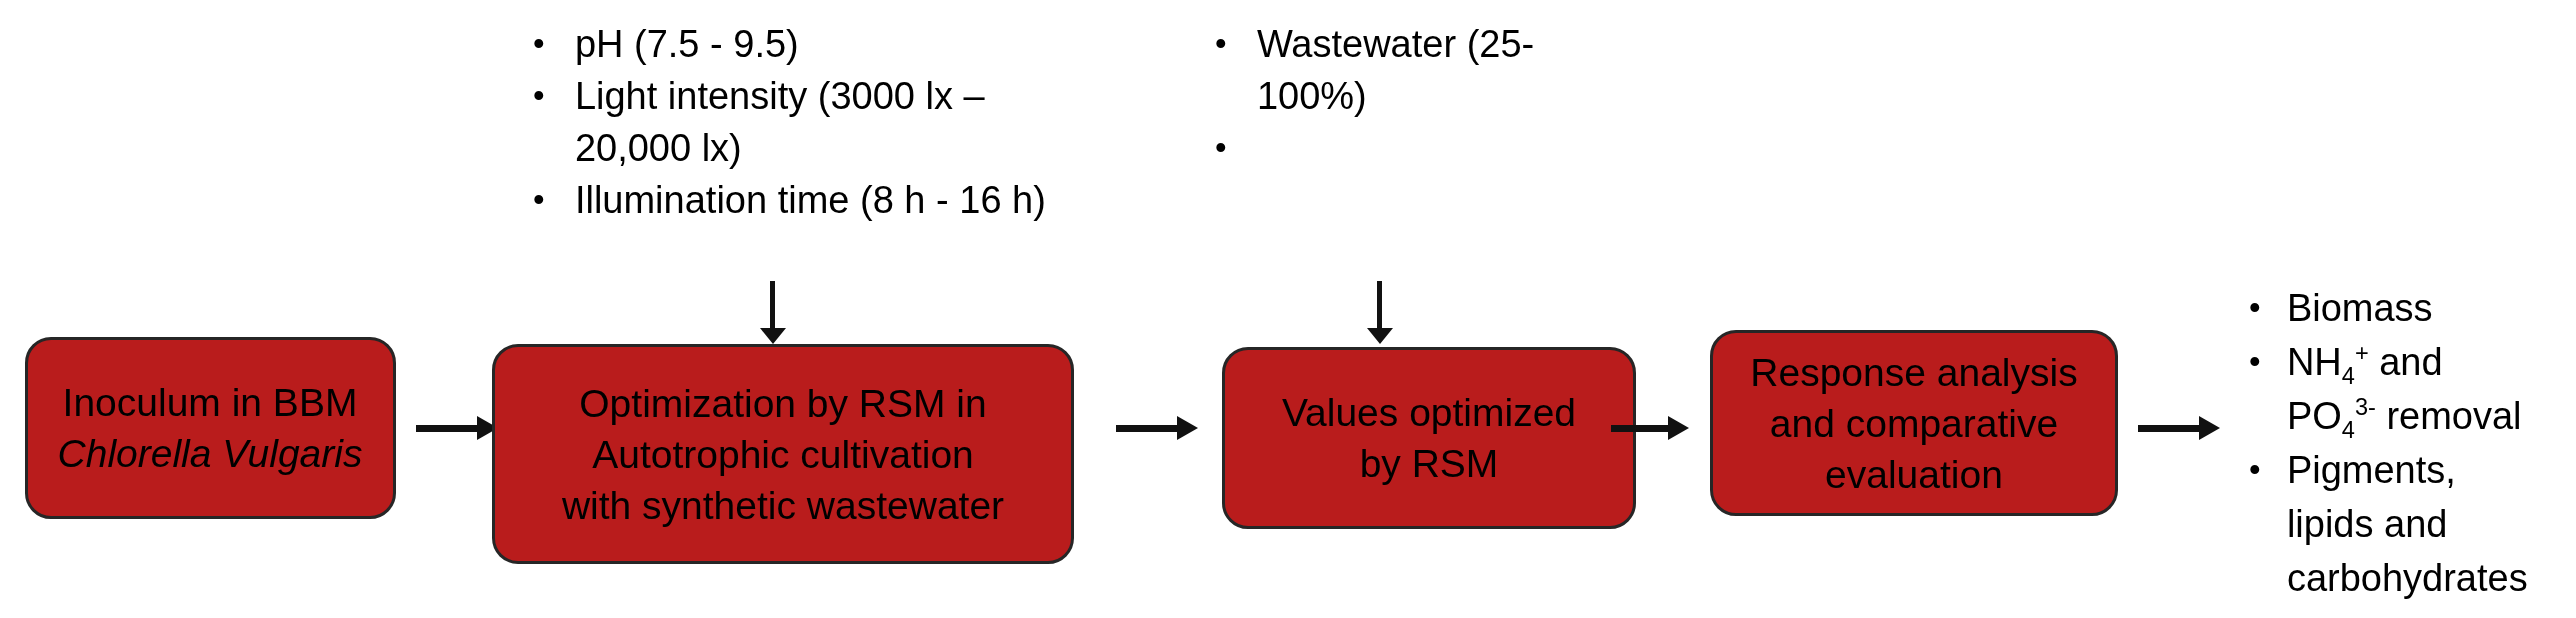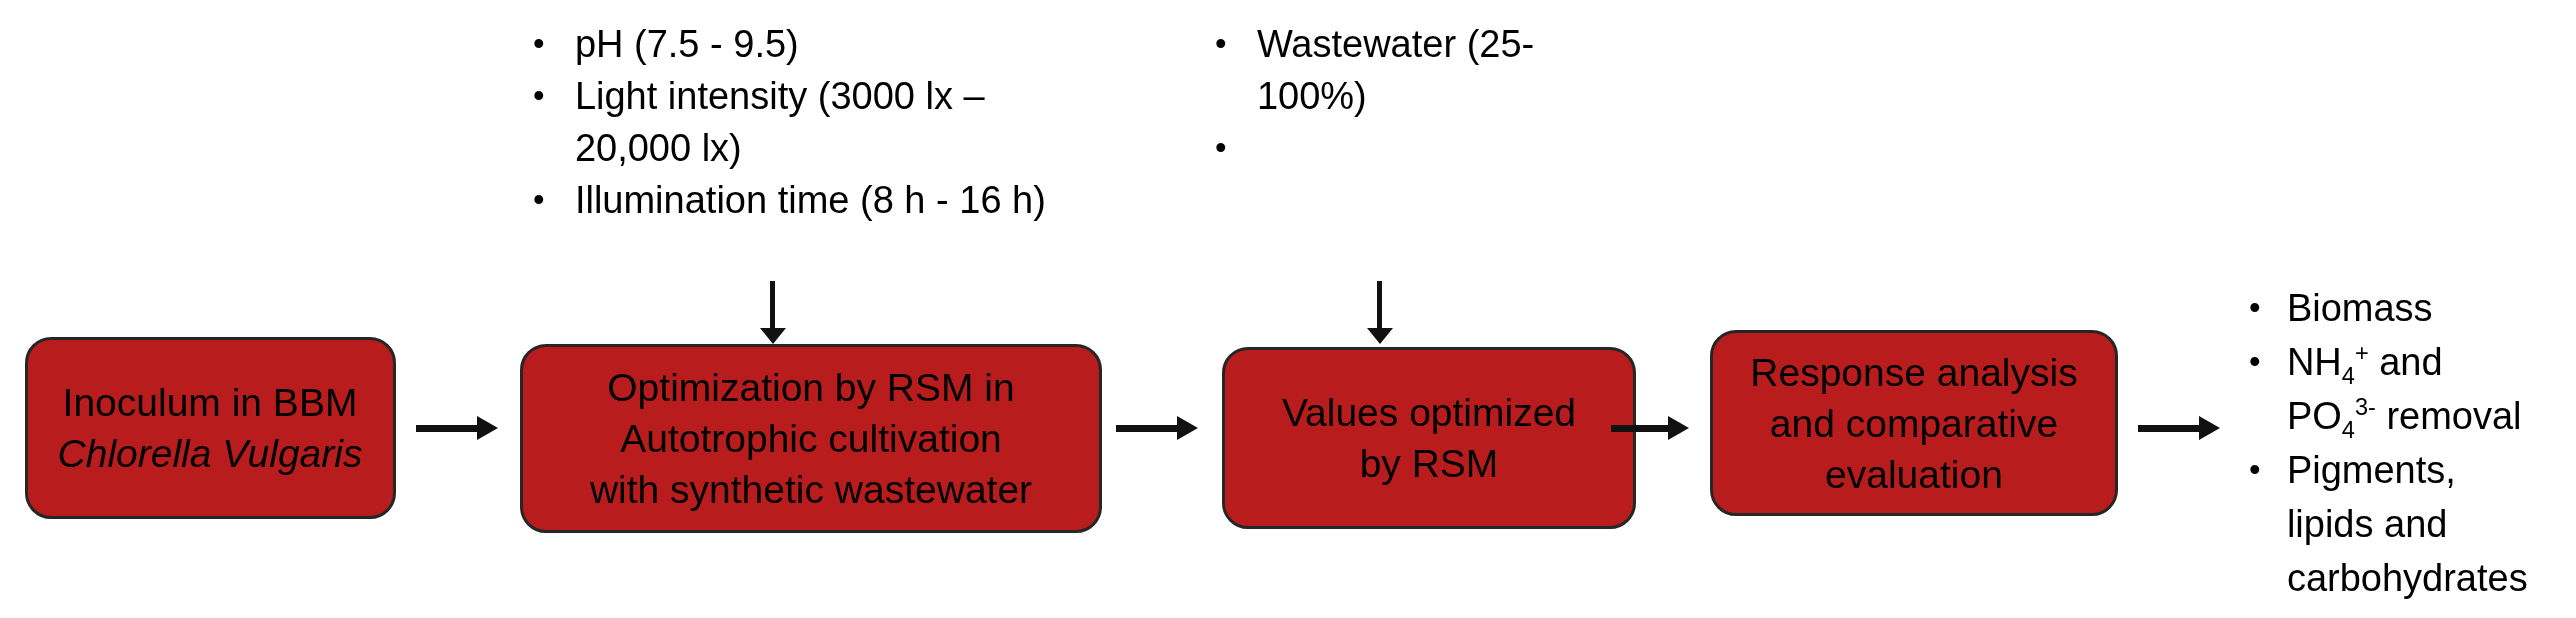--- a/index.html
+++ b/index.html
@@ -25,21 +25,21 @@
     justify-content: center;
     text-align: center;
     font-size: 39px;
     line-height: 51px;
     box-sizing: border-box;
   }
   .node .multiline { white-space: pre-line; }
   .italic { font-style: italic; text-align: center; }
 
   #box1 { left: 24.5px;   top: 337px; width: 371px; height: 182px; }
-  #box2 { left: 520px;  top: 344px; width: 582px; height: 189px; }
+  #box2 { left: 492px;  top: 344px; width: 582px; height: 220px; }
   #box3 { left: 1222px; top: 347px; width: 414px; height: 182px; }
   #box4 { left: 1710px; top: 330px; width: 408px; height: 186px; }
 
   
   .blist {
     position: absolute;
     font-size: 38px;
     line-height: 52px;
   }
   .blist .li { display: flex; align-items: flex-start; }

